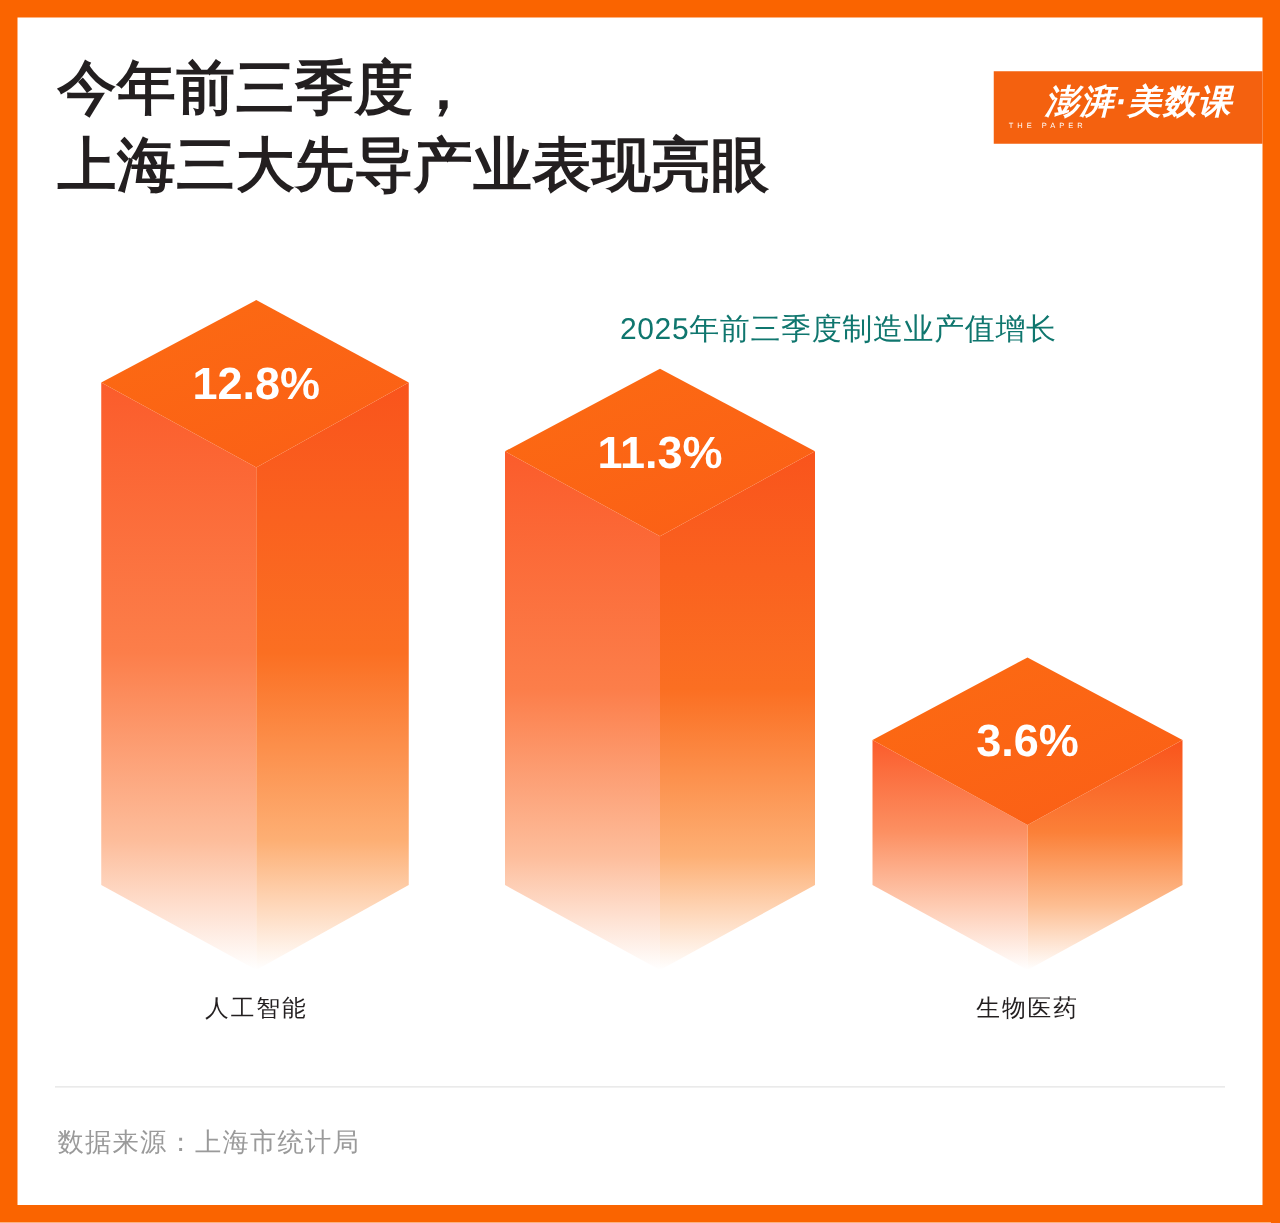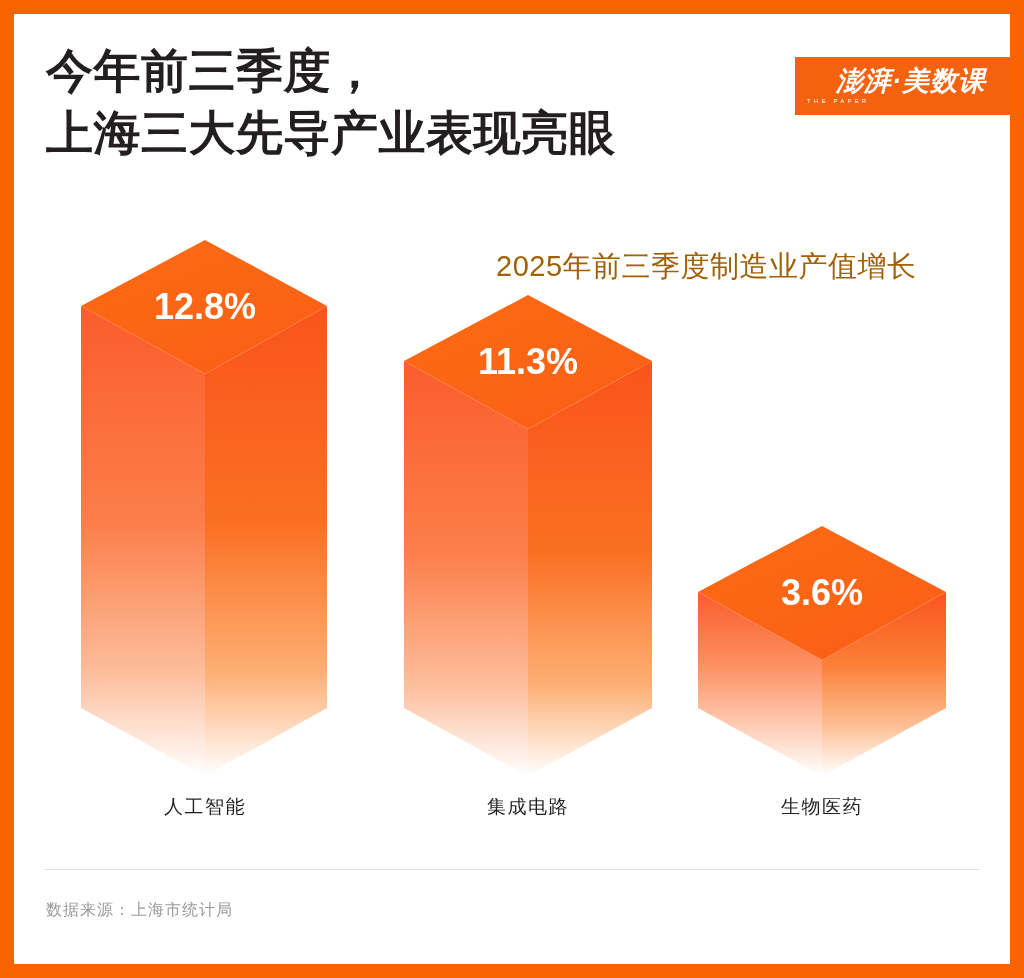--- a/index.html
+++ b/index.html
@@ -57,22 +57,22 @@
   }
   
   #chart{
     position:absolute;
     left:0; top:0;
     width:996px; height:950px;
   }
   #subtitle{
     position:absolute;
     left:482px; top:233px;
-    font-size:29px;
-    color:#a16207;
+    font-size:24px;
+    color:#0f766e;
     letter-spacing:0.5px;
     white-space:nowrap;
   }
   .cat-label{
     position:absolute;
     font-size:19px;
     color:#231f20;
     font-weight:500;
     text-align:center;
     letter-spacing:1.5px;
@@ -82,21 +82,21 @@
   
   #divider{
     position:absolute;
     left:30px; top:855px;
     width:936px; height:1px;
     background:#e3e3e3;
   }
   #source{
     position:absolute;
     left:32px; top:886px;
-    font-size:16px;
+    font-size:21px;
     color:#9a9a9a;
     letter-spacing:1px;
     white-space:nowrap;
   }
   .val-label{
     font-weight:bold;
     fill:#ffffff;
   }
 </style>
 </head>
@@ -167,19 +167,18 @@
       <path d="M 684,578 L 808,646 L 808,762 L 684,694 Z" fill="url(#gradLeftShort)"></path>
       <path d="M 932,578 L 808,646 L 808,762 L 932,694 Z" fill="url(#gradRightShort)"></path>
       <path d="M 808,512 L 684,578 L 808,646 L 932,578 Z" fill="url(#gradTop)"></path>
       <text class="val-label" x="808" y="591" font-size="36" text-anchor="middle">3.6%</text>
     </g>
   </svg>
 
   <div id="subtitle">2025年前三季度制造业产值增长</div>
 
   <div class="cat-label" style="left:191px; top:780px;">人工智能</div>
-  <div class="cat-label" style="left:514px; top:780px;">集成电路</div>
   <div class="cat-label" style="left:808px; top:780px;">生物医药</div>
 
   <div id="divider"></div>
   <div id="source">数据来源：上海市统计局</div>
 
 </div>
 
 </body></html>

